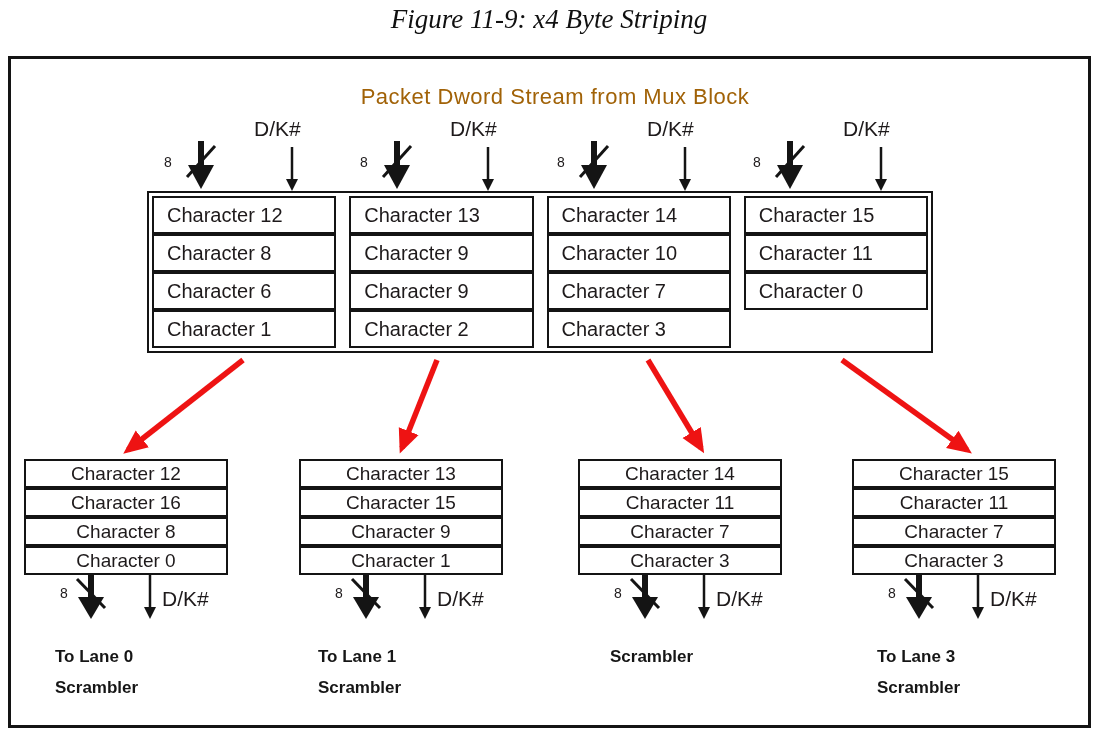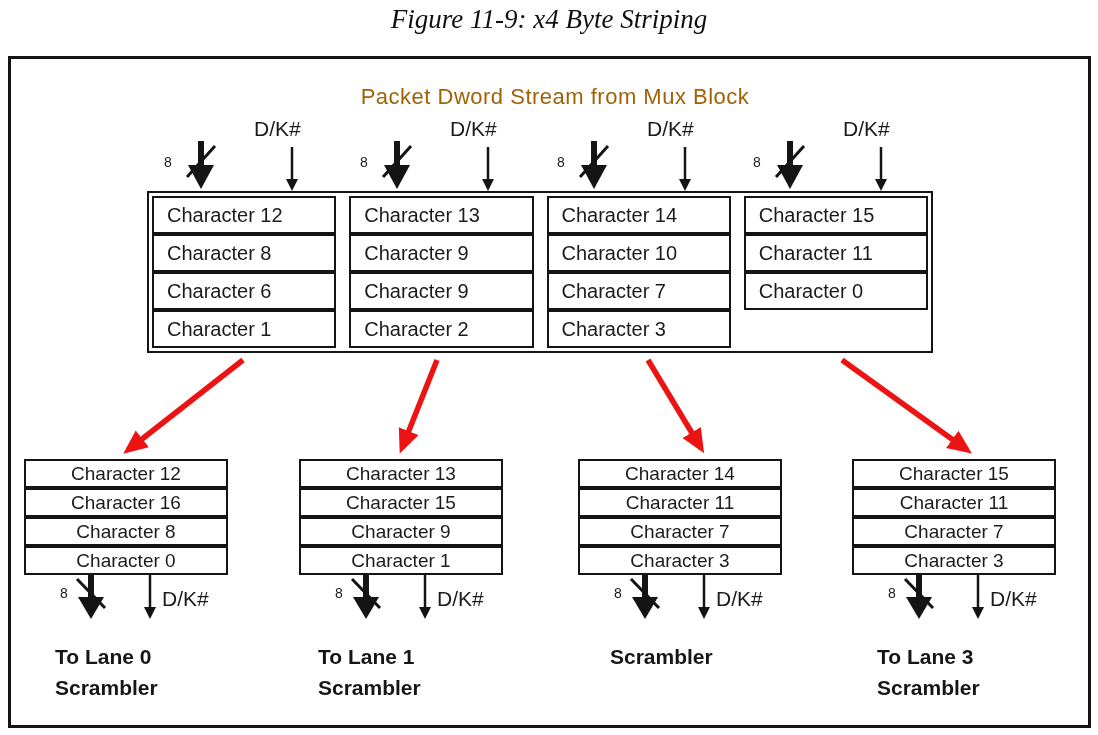--- a/index.html
+++ b/index.html
@@ -38,21 +38,21 @@
     display:flex;align-items:center;justify-content:center;font-size:19px;white-space:nowrap;}
 
   
   .lane-arrows{position:absolute;top:575px;width:204px;height:50px;}
   .lane-arrows .bus8{position:absolute;left:36px;top:10px;font-size:14px;}
   .lane-arrows .thick{position:absolute;left:48px;top:0;}
   .lane-arrows .thin{position:absolute;left:118px;top:0;}
   .lane-arrows .dk{position:absolute;left:138px;top:12px;font-size:21px;}
 
   
-  .lane-label{position:absolute;top:641px;font-size:21px;font-weight:bold;
+  .lane-label{position:absolute;top:641px;font-size:17px;font-weight:bold;
     line-height:31px;color:#161616;}
 </style>
 </head>
 <body>
 
 <div class="stage">
 
   <div class="figure-title">Figure 11-9: x4 Byte Striping</div>
 
   <div class="frame"></div>

